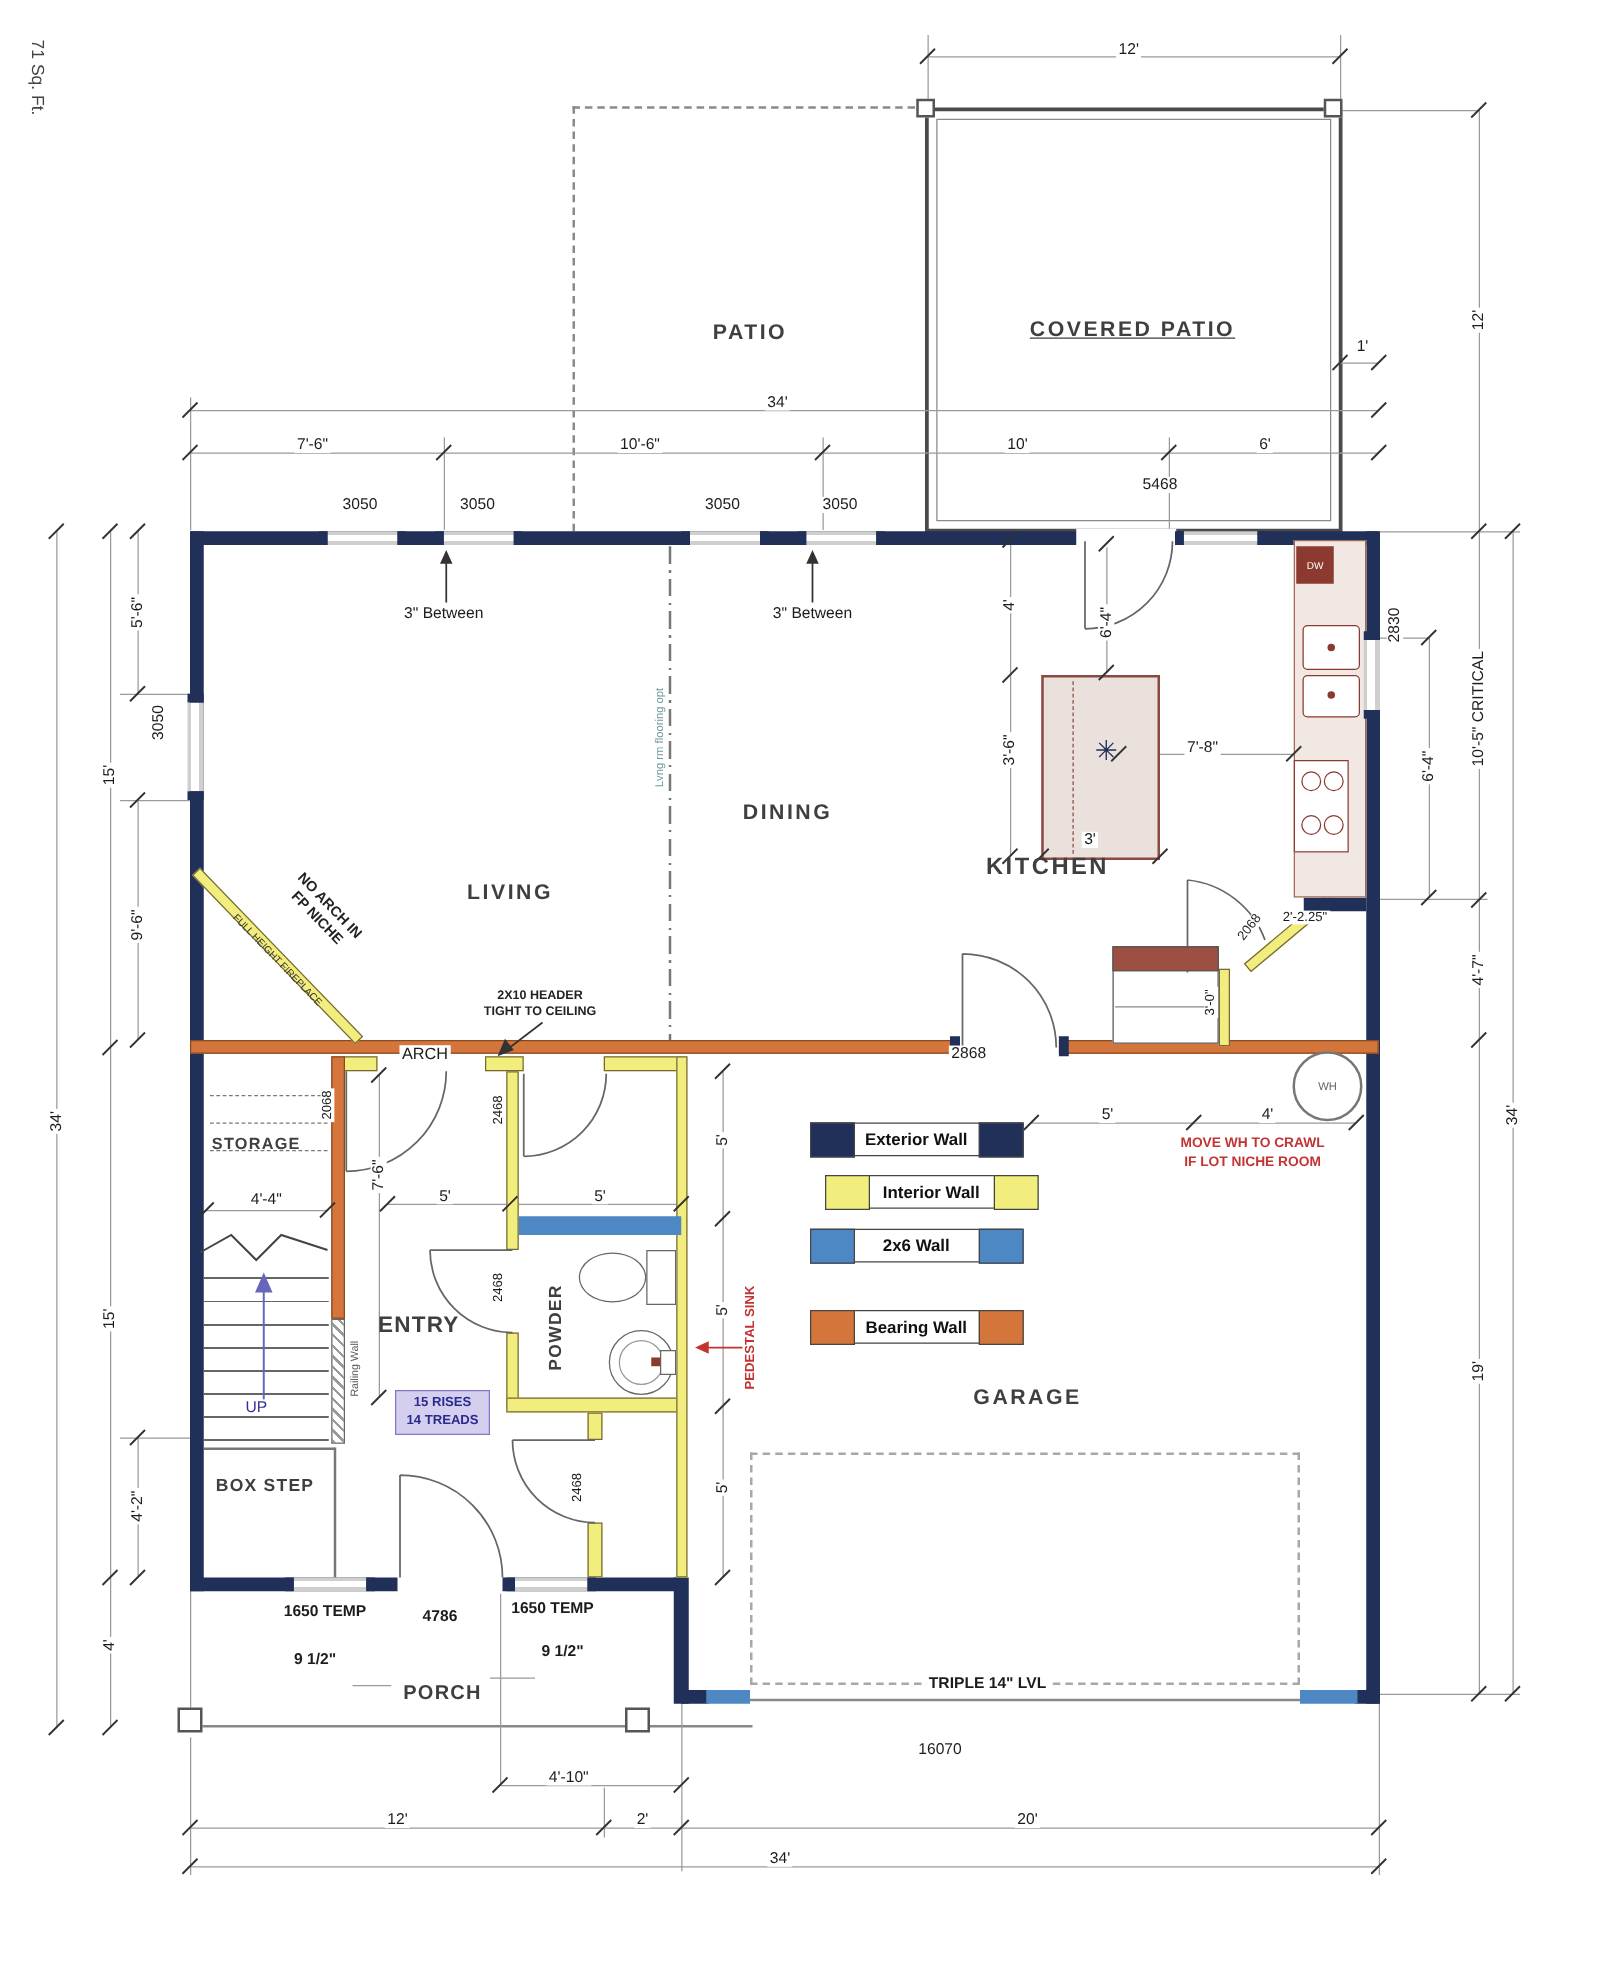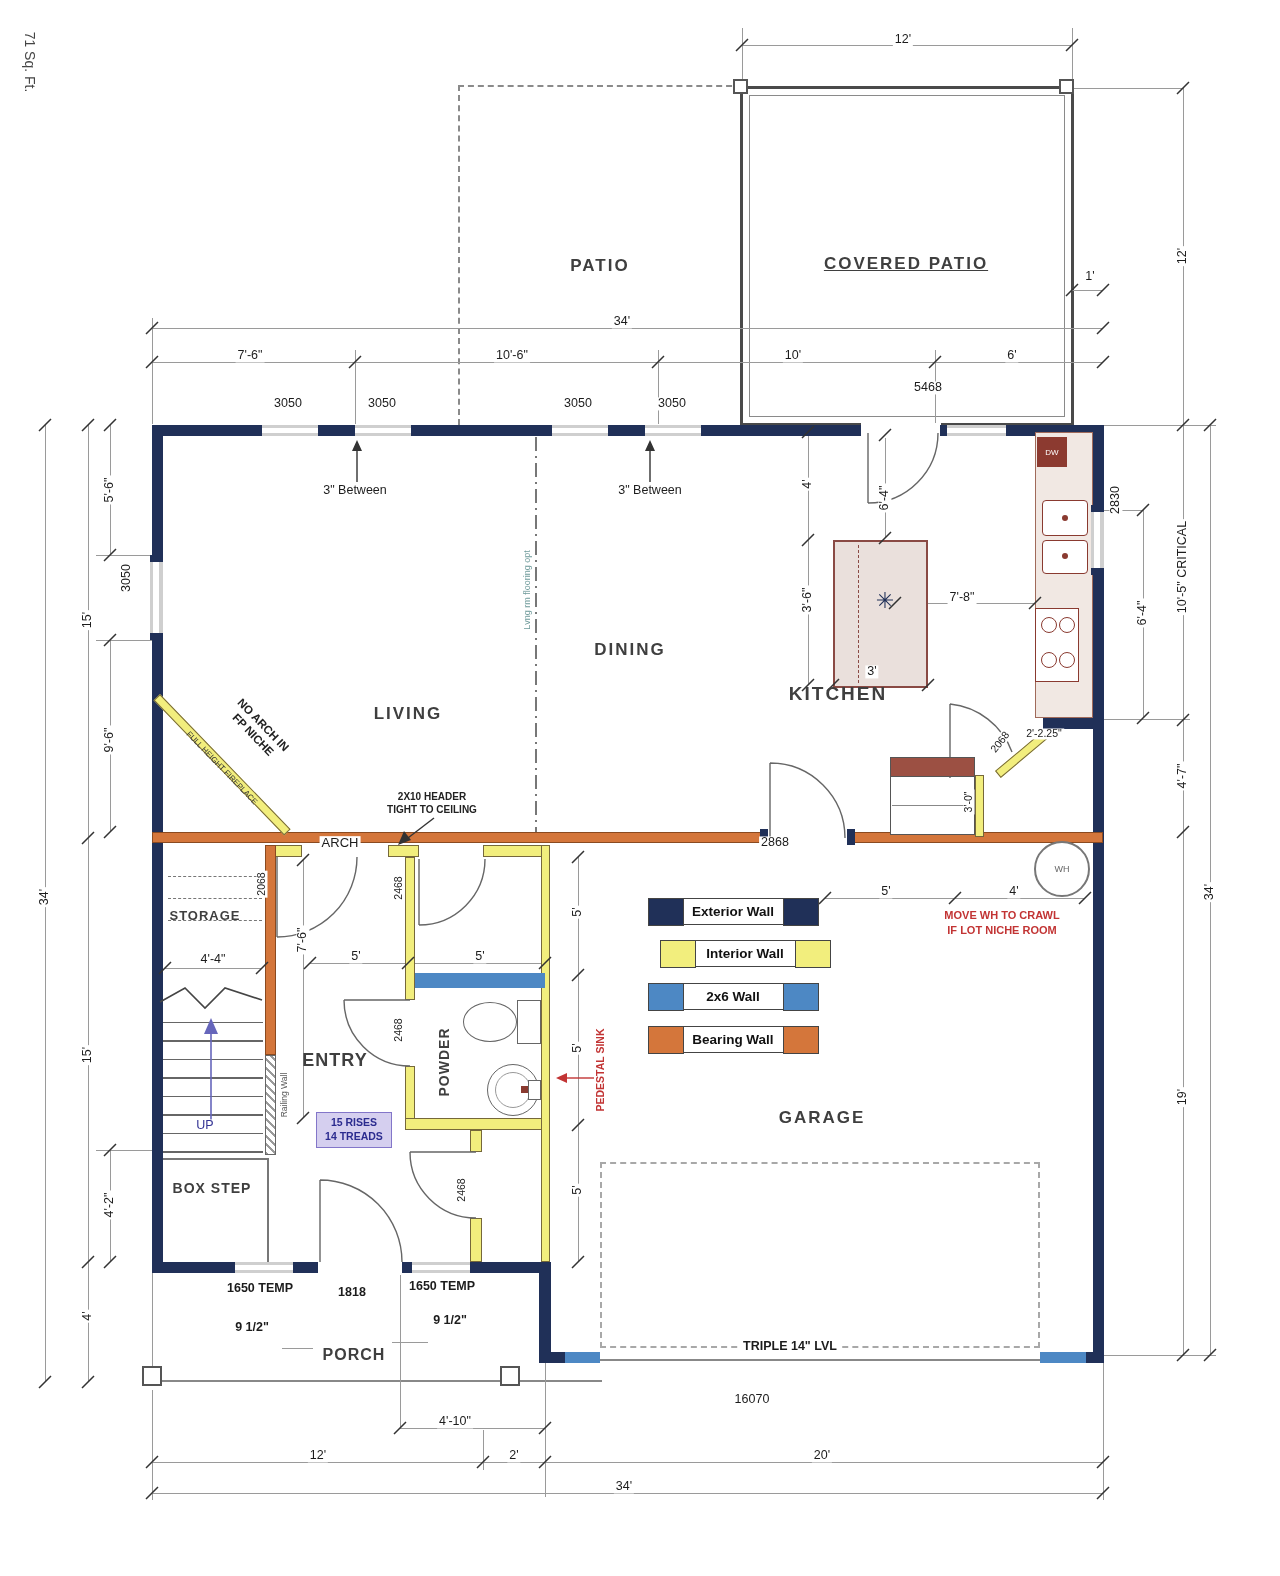--- a/index.html
+++ b/index.html
@@ -230,21 +230,21 @@
   <div class="room sm" style="left:335px;top:1060px;font-size:18px;">ENTRY</div>
   <div class="room sm" style="left:444px;top:1062px;transform:translate(-50%,-50%) rotate(-90deg);">POWDER</div>
   <div class="room sm" style="left:205px;top:915px;font-size:13px;">STORAGE</div>
   <div class="room sm" style="left:212px;top:1188px;">BOX STEP</div>
   <div class="room sm" style="left:354px;top:1355px;font-size:16px;">PORCH</div>
 
   <div class="dim" style="left:903px;top:40px;">12'</div>
   <div class="dim" style="left:622px;top:322px;">34'</div>
   <div class="dim" style="left:250px;top:356px;">7'-6"</div>
   <div class="dim" style="left:512px;top:356px;">10'-6"</div>
-  <div class="dim" style="left:793px;top:356px;">10'</div>
+  <div class="dim" style="left:814px;top:356px;">10'</div>
   <div class="dim" style="left:1012px;top:356px;">6'</div>
   <div class="dim" style="left:1090px;top:277px;">1'</div>
   <div class="dim" style="left:288px;top:404px;">3050</div>
   <div class="dim" style="left:382px;top:404px;">3050</div>
   <div class="dim" style="left:578px;top:404px;">3050</div>
   <div class="dim" style="left:672px;top:404px;">3050</div>
   <div class="dim" style="left:928px;top:388px;">5468</div>
   <div class="dim" style="left:355px;top:491px;">3" Between</div>
   <div class="dim" style="left:650px;top:491px;">3" Between</div>
 
@@ -323,28 +323,28 @@
   <div class="legend-row" style="left:660px;top:940px;">
     <span class="cap l" style="background:#f2ee7d;"></span>
     <span>Interior Wall</span>
     <span class="cap r" style="background:#f2ee7d;"></span>
   </div>
   <div class="legend-row" style="left:648px;top:983px;">
     <span class="cap l" style="background:#4d88c4;"></span>
     <span>2x6 Wall</span>
     <span class="cap r" style="background:#4d88c4;"></span>
   </div>
-  <div class="legend-row" style="left:648px;top:1026px;align-items:center;">
+  <div class="legend-row" style="left:648px;top:1048px;align-items:center;">
     <span class="cap l" style="background:#d4763b;"></span>
     <span>Bearing Wall</span>
     <span class="cap r" style="background:#d4763b;"></span>
   </div>
 
   <div class="dim" style="left:260px;top:1289px;font-weight:700;">1650 TEMP</div>
-  <div class="dim" style="left:352px;top:1293px;font-weight:700;">1818</div>
+  <div class="dim" style="left:352px;top:1293px;font-weight:700;">4786</div>
   <div class="dim" style="left:442px;top:1287px;font-weight:700;">1650 TEMP</div>
   <div class="dim" style="left:252px;top:1328px;font-weight:700;">9 1/2"</div>
   <div class="dim" style="left:450px;top:1321px;font-weight:700;">9 1/2"</div>
   <div class="dim" style="left:790px;top:1347px;font-weight:600;">TRIPLE 14" LVL</div>
   <div class="dim" style="left:752px;top:1400px;">16070</div>
   <div class="dim" style="left:455px;top:1422px;">4'-10"</div>
   <div class="dim" style="left:318px;top:1456px;">12'</div>
   <div class="dim" style="left:514px;top:1456px;">2'</div>
   <div class="dim" style="left:822px;top:1456px;">20'</div>
   <div class="dim" style="left:624px;top:1487px;">34'</div>

